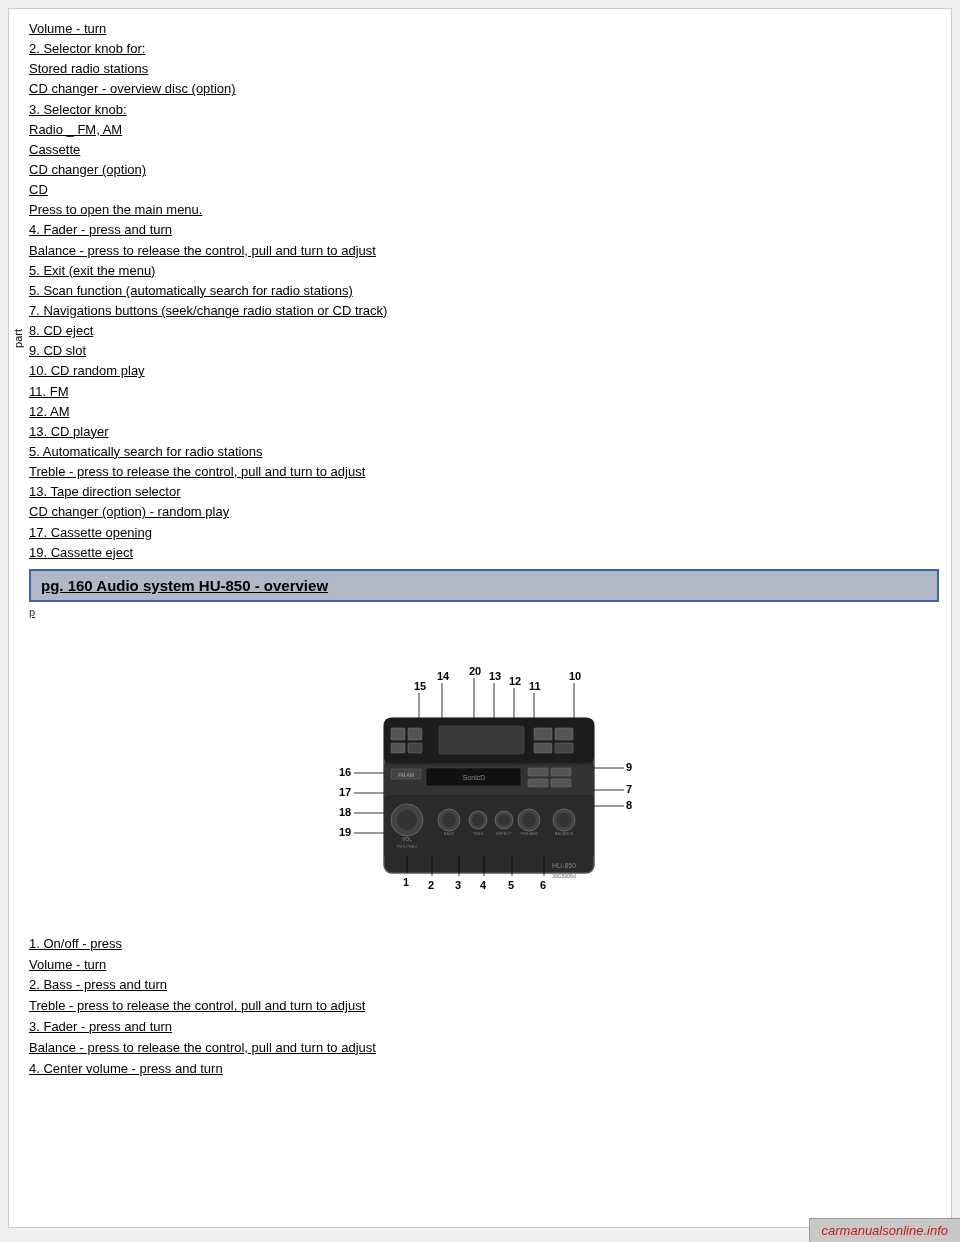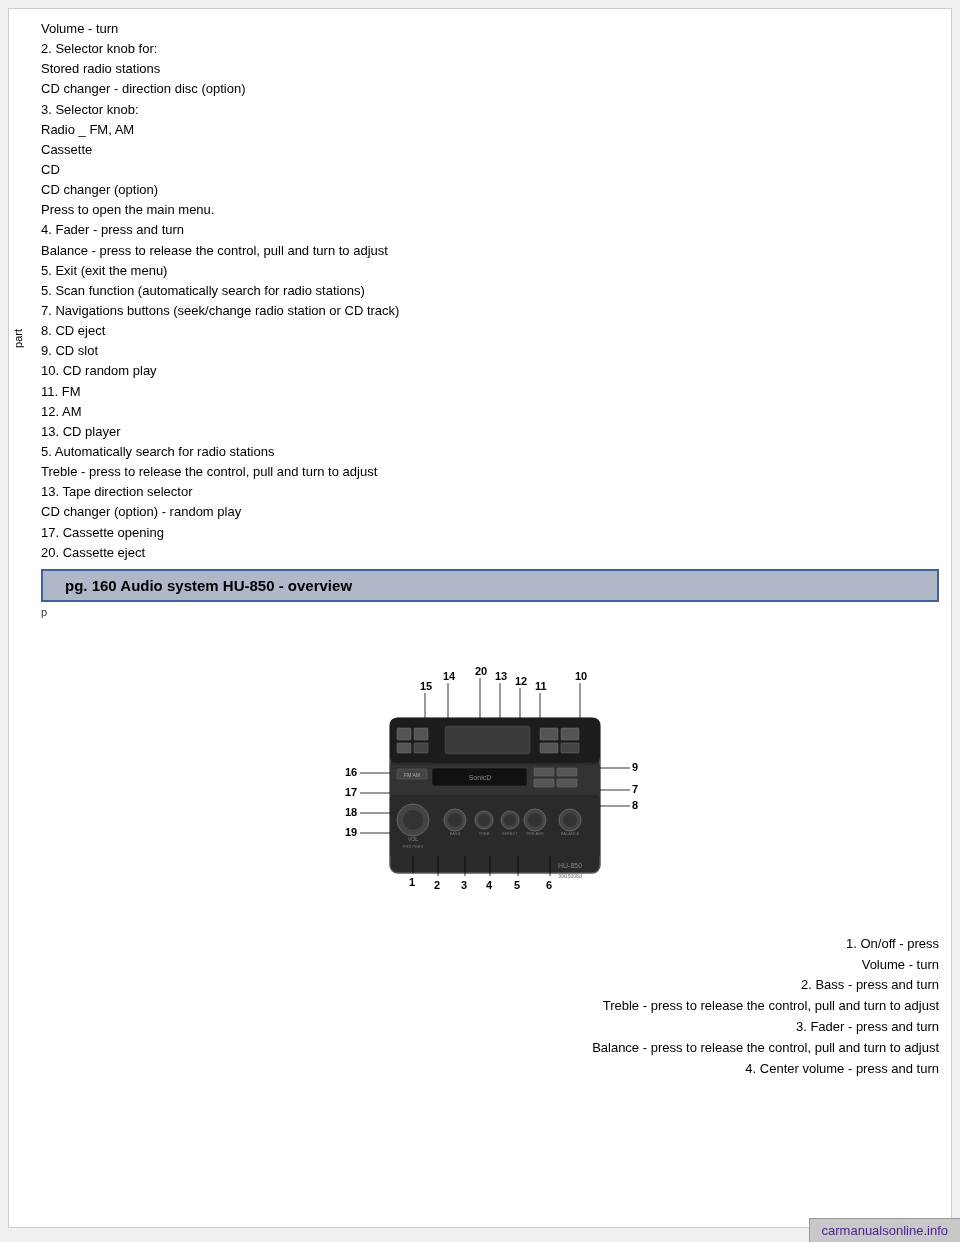--- a/index.html
+++ b/index.html
@@ -29,55 +29,56 @@
       align-items: center;
     }
     .sidebar-text {
       writing-mode: vertical-rl;
       transform: rotate(180deg);
       font-size: 11px;
       color: #000;
       white-space: nowrap;
     }
     .content-area {
-      margin-left: 20px;
+      margin-left: 8px;
+      text-decoration: underline;
     }
     .text-block {
       line-height: 1.55;
       margin-bottom: 2px;
     }
     .text-block p {
       margin: 0;
       padding: 0;
     }
     .page-banner {
       background: #b0b8c8;
       border: 2px solid #4060a0;
-      padding: 6px 22px;
+      padding: 6px 10px;
       margin: 6px 0 4px 0;
       font-size: 15px;
       font-weight: bold;
       color: #000;
     }
     .footer-text {
       line-height: 1.6;
       margin-top: 4px;
-      text-align: right;
     }
     .footer-text p { margin: 0; }
     .site-footer {
       position: fixed;
       bottom: 0;
       right: 0;
       background: #c8c8c8;
       padding: 4px 12px;
       font-size: 13px;
-      color: #4c1d95;
+      color: #b91c1c;
       border-top: 1px solid #999;
       border-left: 1px solid #999;
+      font-style: italic;
     }
     .page-small {
       font-size: 11px;
       color: #333;
       margin: 2px 0;
     }
     .full-diagram {
       display: flex;
       justify-content: center;
       margin: 10px 0 16px 0;
@@ -91,44 +92,44 @@
   <div class="left-sidebar">
     <div class="sidebar-text">part</div>
   </div>
 
   <div class="content-area">
 
     <div class="text-block">
       <p>Volume - turn</p>
       <p>2. Selector knob for:</p>
       <p>Stored radio stations</p>
-      <p>CD changer - direction disc (option)</p>
+      <p>CD changer - overview disc (option)</p>
       <p>3. Selector knob:</p>
       <p>Radio _ FM, AM</p>
       <p>Cassette</p>
+      <p>CD changer (option)</p>
       <p>CD</p>
-      <p>CD changer (option)</p>
       <p>Press to open the main menu.</p>
       <p>4. Fader - press and turn</p>
       <p>Balance - press to release the control, pull and turn to adjust</p>
       <p>5. Exit (exit the menu)</p>
       <p>5. Scan function (automatically search for radio stations)</p>
       <p>7. Navigations buttons (seek/change radio station or CD track)</p>
       <p>8. CD eject</p>
       <p>9. CD slot</p>
       <p>10. CD random play</p>
       <p>11. FM</p>
       <p>12. AM</p>
       <p>13. CD player</p>
       <p>5. Automatically search for radio stations</p>
       <p>Treble - press to release the control, pull and turn to adjust</p>
       <p>13. Tape direction selector</p>
       <p>CD changer (option) - random play</p>
       <p>17. Cassette opening</p>
-      <p>20. Cassette eject</p>
+      <p>19. Cassette eject</p>
     </div>
 
     <div class="page-banner">pg. 160 Audio system HU-850 - overview</div>
 
     <div class="page-small">p</div>
 
     <div class="full-diagram">
       <div style="position:relative; width:440px; height:290px;">
         <svg width="440" height="290" viewBox="0 0 440 290" xmlns="http://www.w3.org/2000/svg">
 

